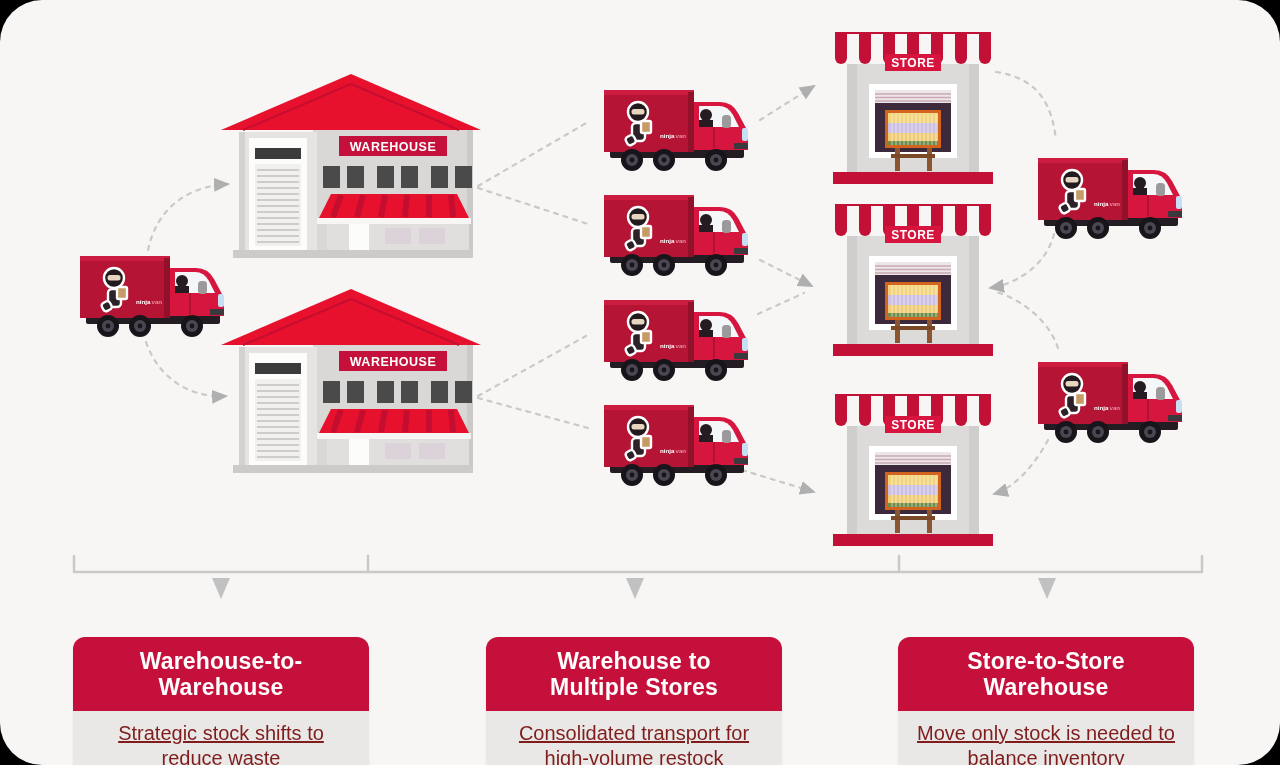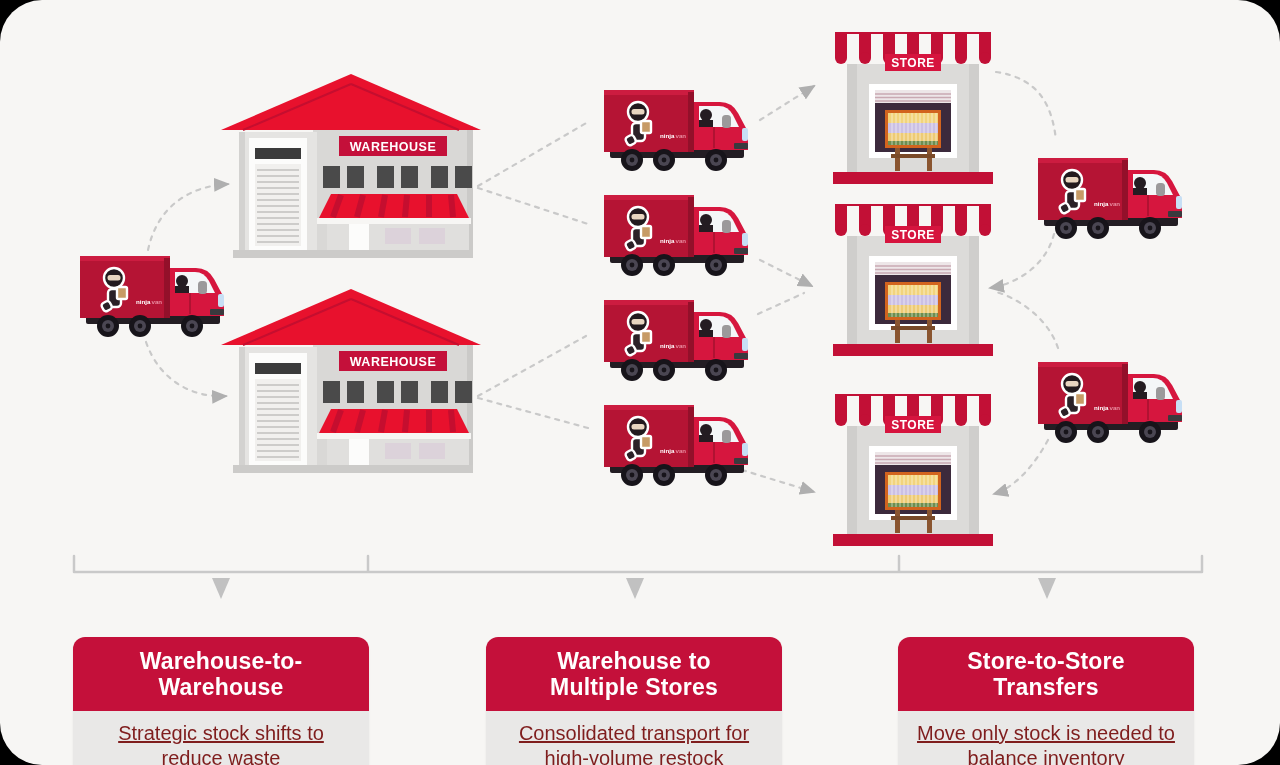--- a/index.html
+++ b/index.html
@@ -206,19 +206,19 @@
     <div class="card-header">
       <div class="card-title">Warehouse to Multiple Stores</div>
     </div>
     <div class="card-body">
       <div class="card-desc">Consolidated transport for high-volume restock</div>
     </div>
   </div>
 
   <div class="card card3">
     <div class="card-header">
-      <div class="card-title">Store-to-Store Transfers</div>
+      <div class="card-title">Store-to-Store Warehouse</div>
     </div>
     <div class="card-body">
       <div class="card-desc">Move only stock is needed to balance inventory</div>
     </div>
   </div>
 </div>
 
 </body></html>

